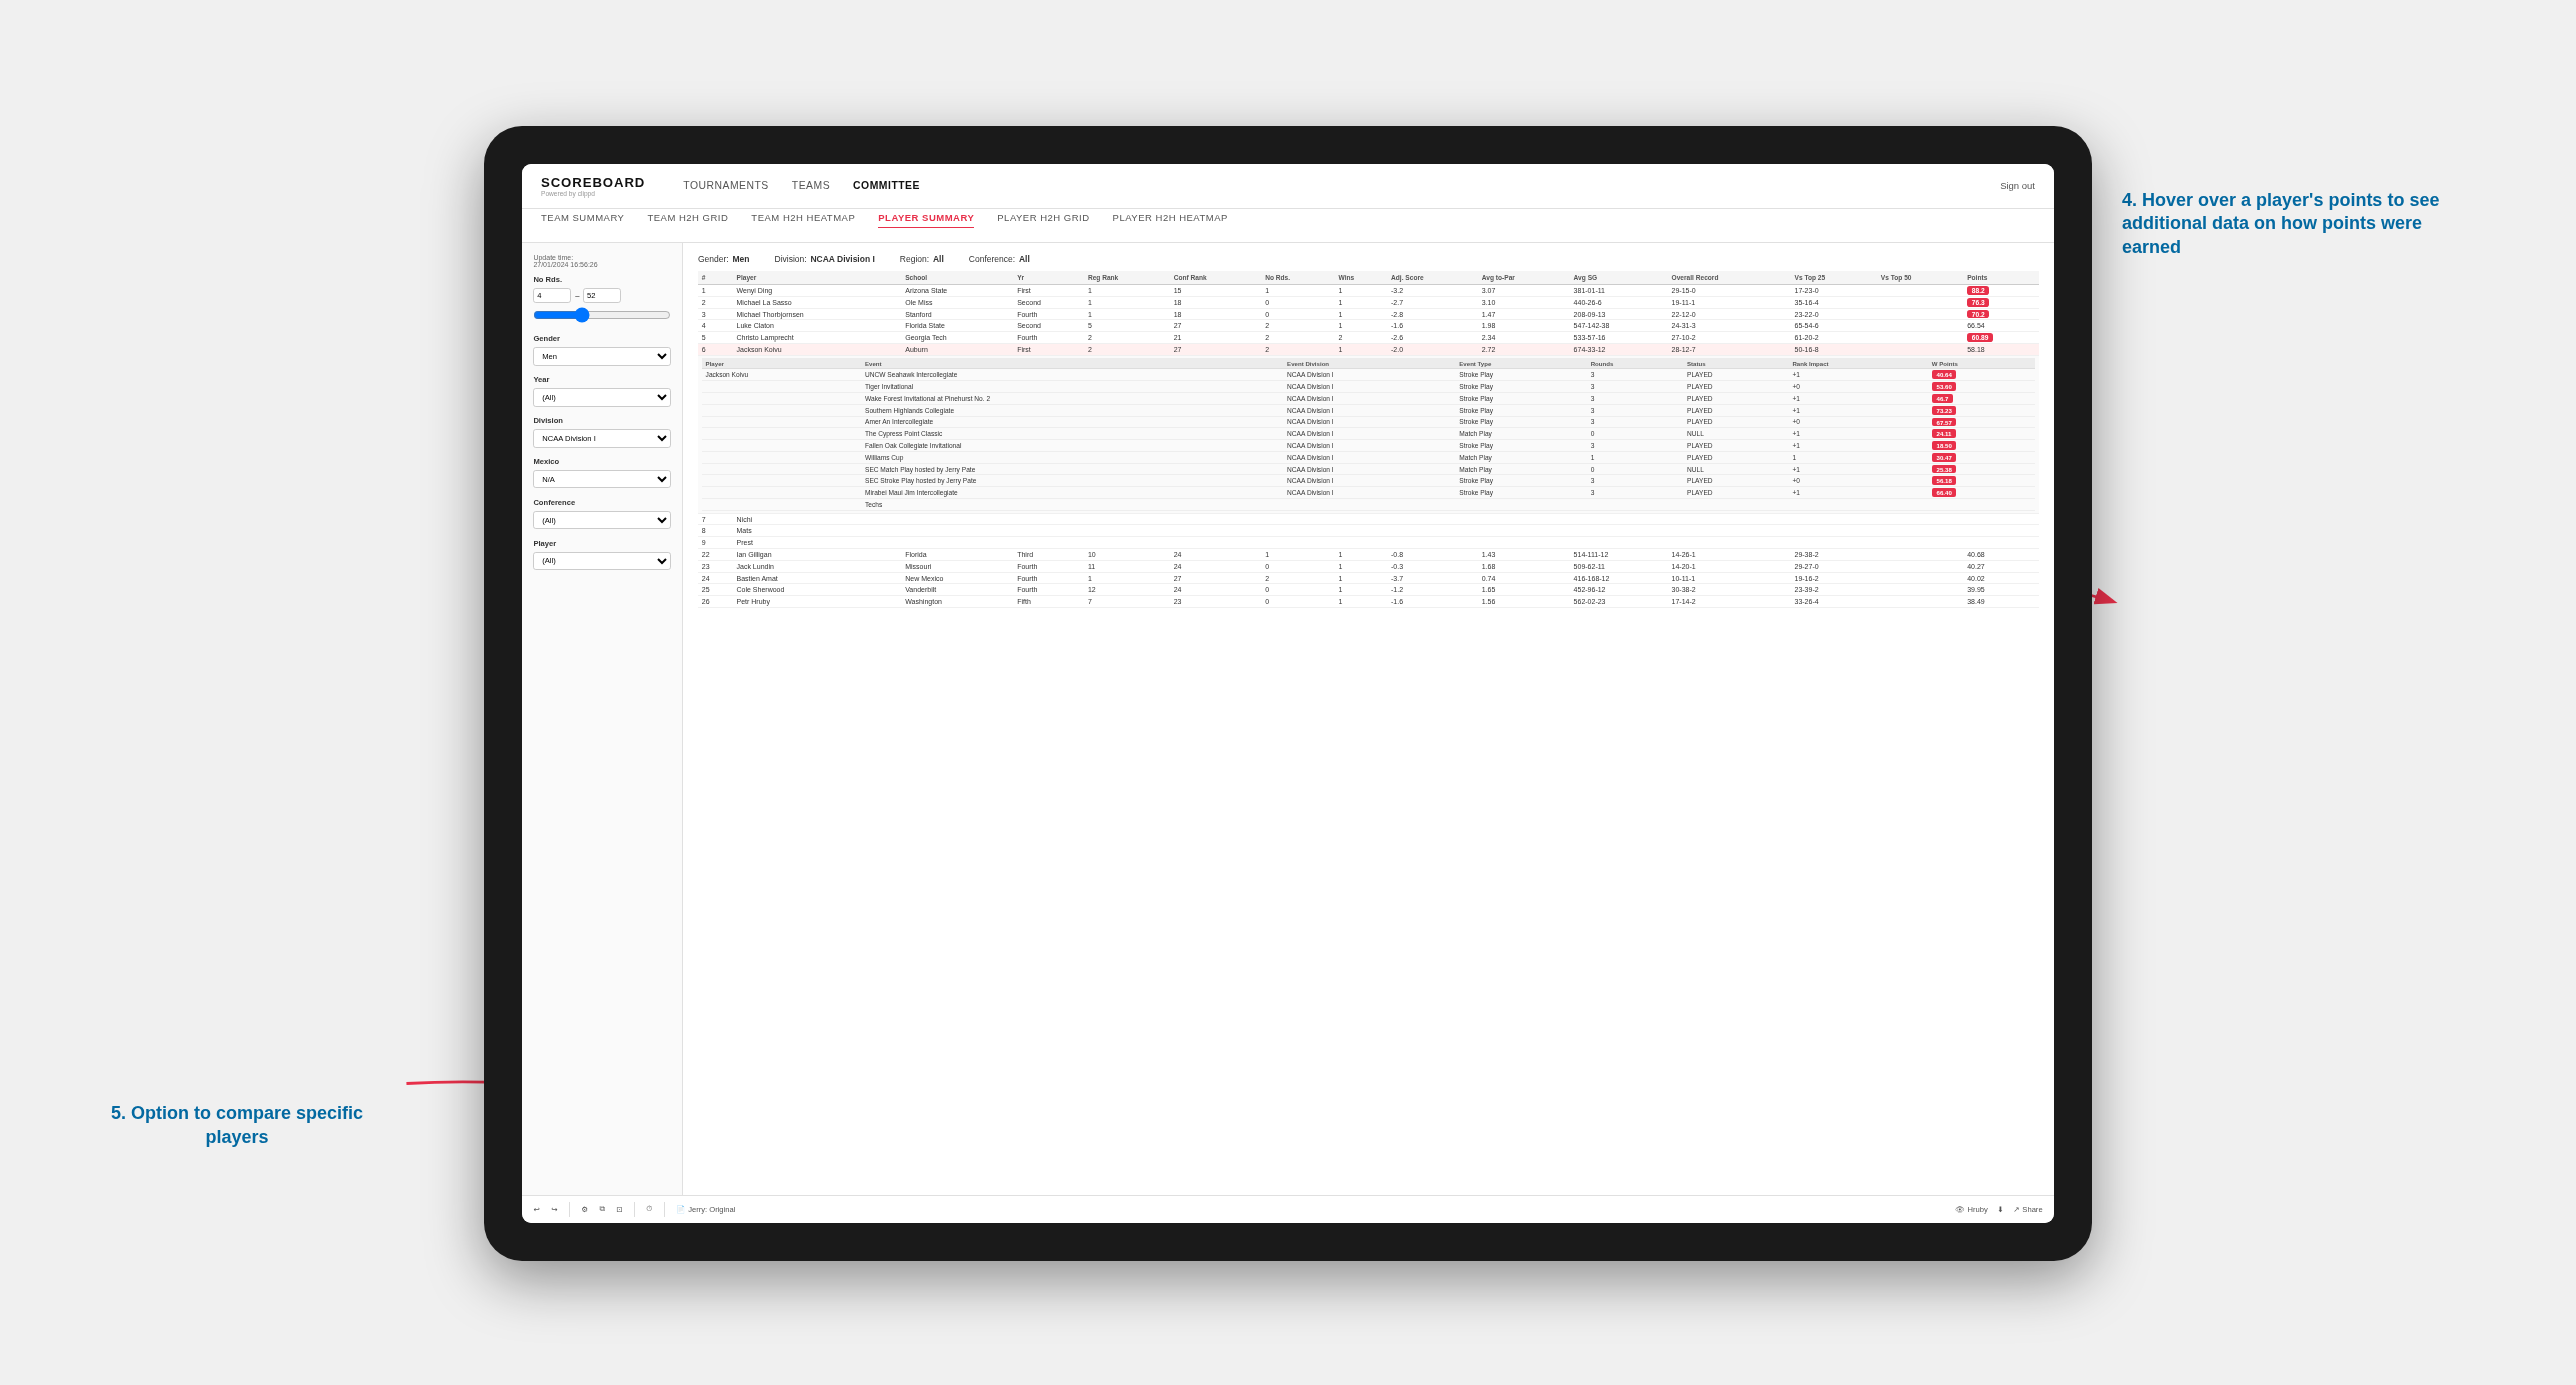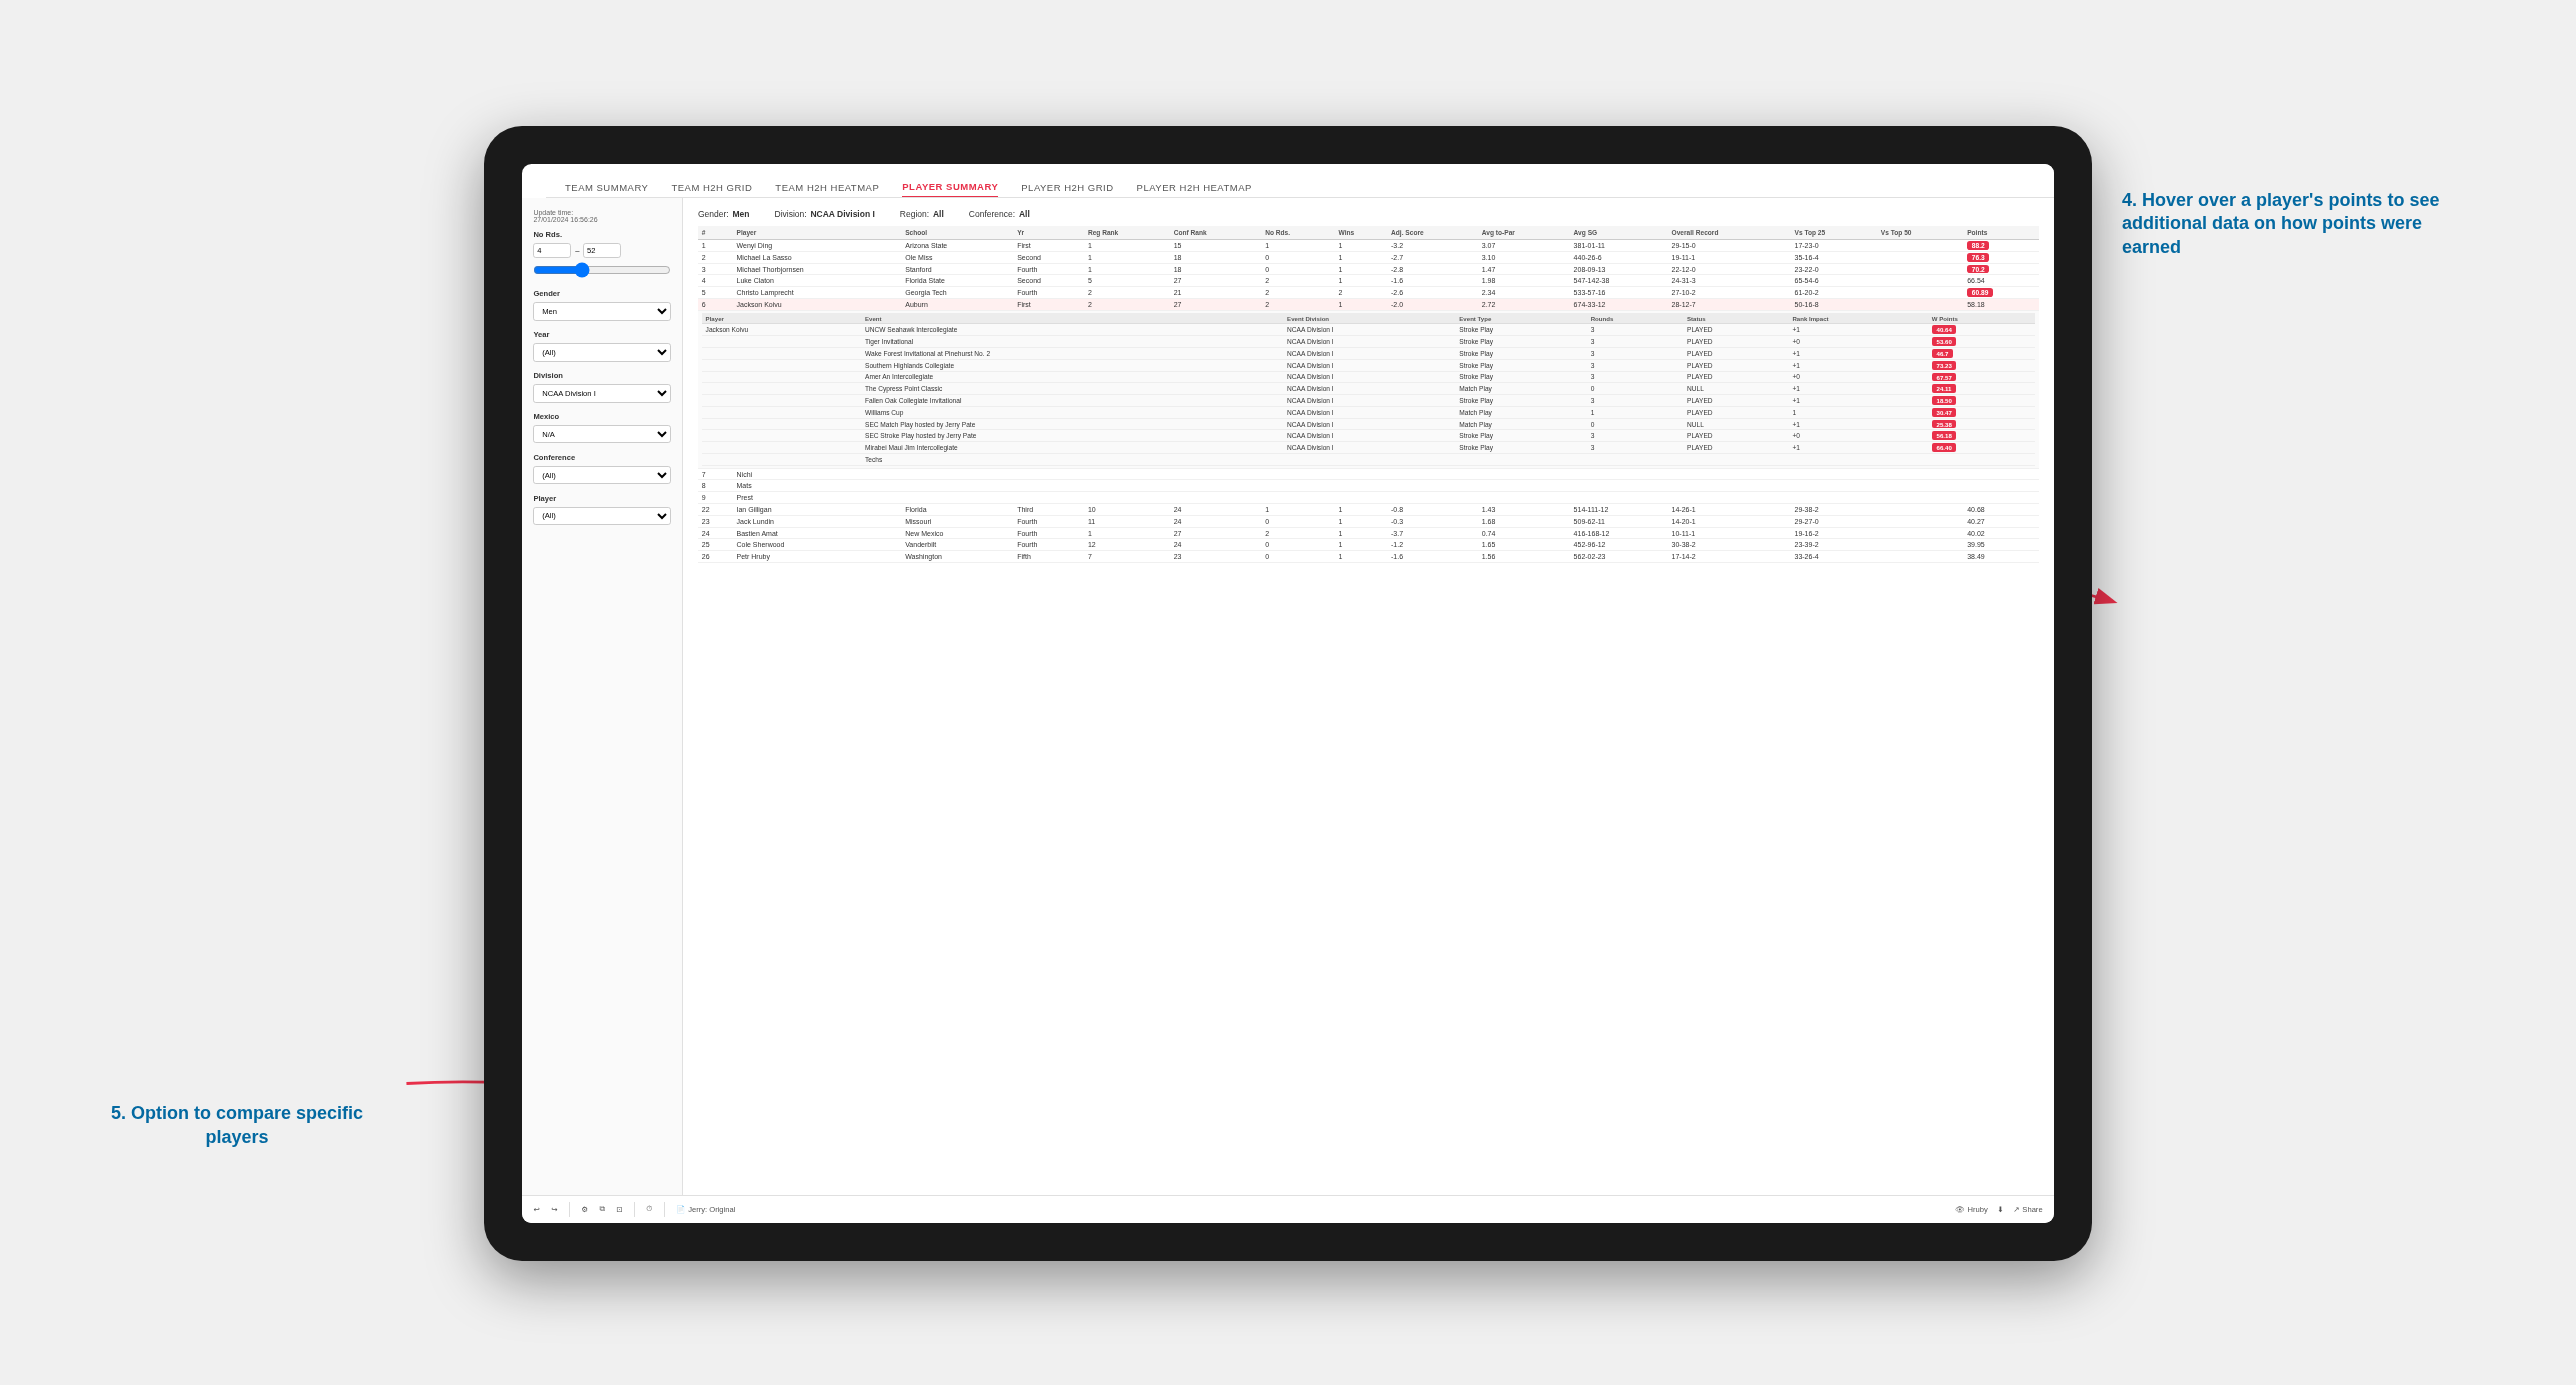--- a/index.html
+++ b/index.html
@@ -80,28 +80,27 @@
       display: flex;
       align-items: center;
       gap: 9.5px;
       font-size: 9.5px;
       color: #555;
     }
 
     
     .sub-nav {
       display: flex;
-      align-items: flex-end;
+      align-items: flex-start;
       background: #fff;
       border-bottom: 0.9px solid #e0e0e0;
       padding: 0 19px;
       height: 34px;
       flex-shrink: 0;
       gap: 23px;
-      margin-left: 24px;
     }
     .sub-nav-item {
       font-size: 9.5px;
       color: #555;
       cursor: pointer;
       text-transform: uppercase;
       letter-spacing: 0.5px;
       padding: 3.8px 0;
     }
     .sub-nav-item.active {
@@ -339,20 +338,34 @@
       <marker id="arr2" markerWidth="8" markerHeight="6" refX="6" refY="3" orient="auto">
         <polygon points="0 0, 8 3, 0 6" fill="#e8304a"></polygon>
       </marker>
     </defs>
   <path d="M 10 30 Q 100 25 185 35" stroke="#e8304a" stroke-width="3" fill="none" marker-end="url(#arr2)"></path>
 </svg>
 
 <div class="tablet-frame">
   <div class="tablet-screen">
 
+    <div class="top-nav">
+      <div class="brand">
+        <span class="brand-title">SCOREBOARD</span>
+        <span class="brand-sub">Powered by clippd</span>
+      </div>
+      <div class="nav-items">
+        <span class="nav-item">TOURNAMENTS</span>
+        <span class="nav-item">TEAMS</span>
+        <span class="nav-item active">COMMITTEE</span>
+      </div>
+      <div class="nav-right">
+        <span>Sign out</span>
+      </div>
+    </div>
 
     <div class="sub-nav">
       <span class="sub-nav-item">TEAM SUMMARY</span>
       <span class="sub-nav-item">TEAM H2H GRID</span>
       <span class="sub-nav-item">TEAM H2H HEATMAP</span>
       <span class="sub-nav-item active">PLAYER SUMMARY</span>
       <span class="sub-nav-item">PLAYER H2H GRID</span>
       <span class="sub-nav-item">PLAYER H2H HEATMAP</span>
     </div>
 

